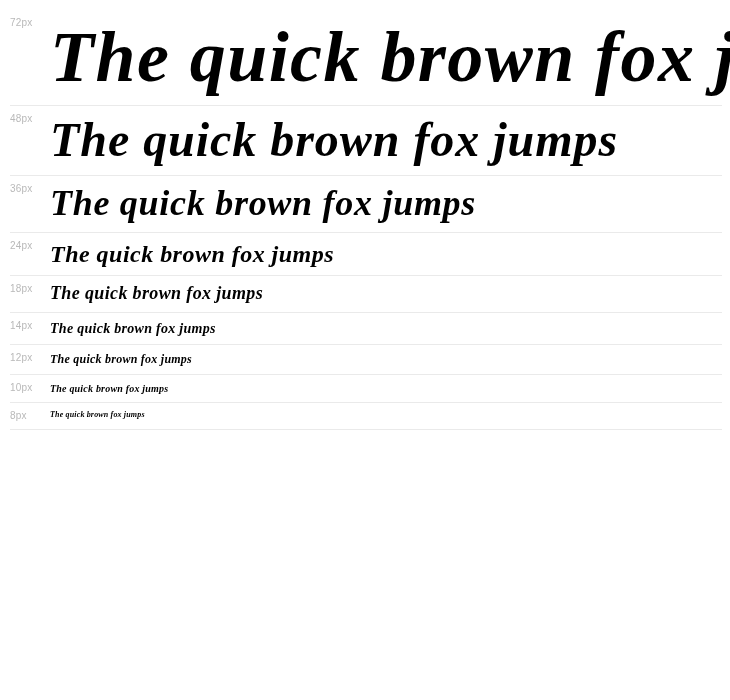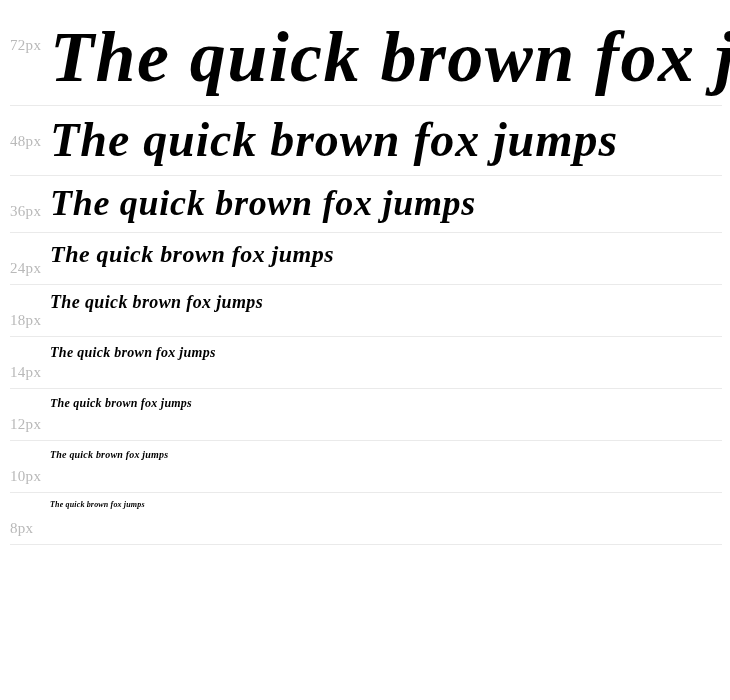--- a/index.html
+++ b/index.html
@@ -17,23 +17,23 @@
     margin: 10px 8px 0 10px;
   }
   .row {
     display: flex;
     align-items: flex-start;
     padding: 8px 0;
     border-bottom: 1px solid #eaeaea;
   }
   .size-label {
     flex: 0 0 40px;
-    margin-top: 20px;
-    font-family: Liberation Serif, serif;
-    font-size: 15px;
+    margin-top: 0;
+    font-family: Liberation Sans, sans-serif;
+    font-size: 10px;
     line-height: 1;
     color: #b9b9b9;
     letter-spacing: 0.02em;
   }
   .sample {
     font-family: "Liberation Serif", "DejaVu Serif", serif;
     font-style: italic;
     font-weight: 700;
     color: #000000;
     line-height: 1.1;

